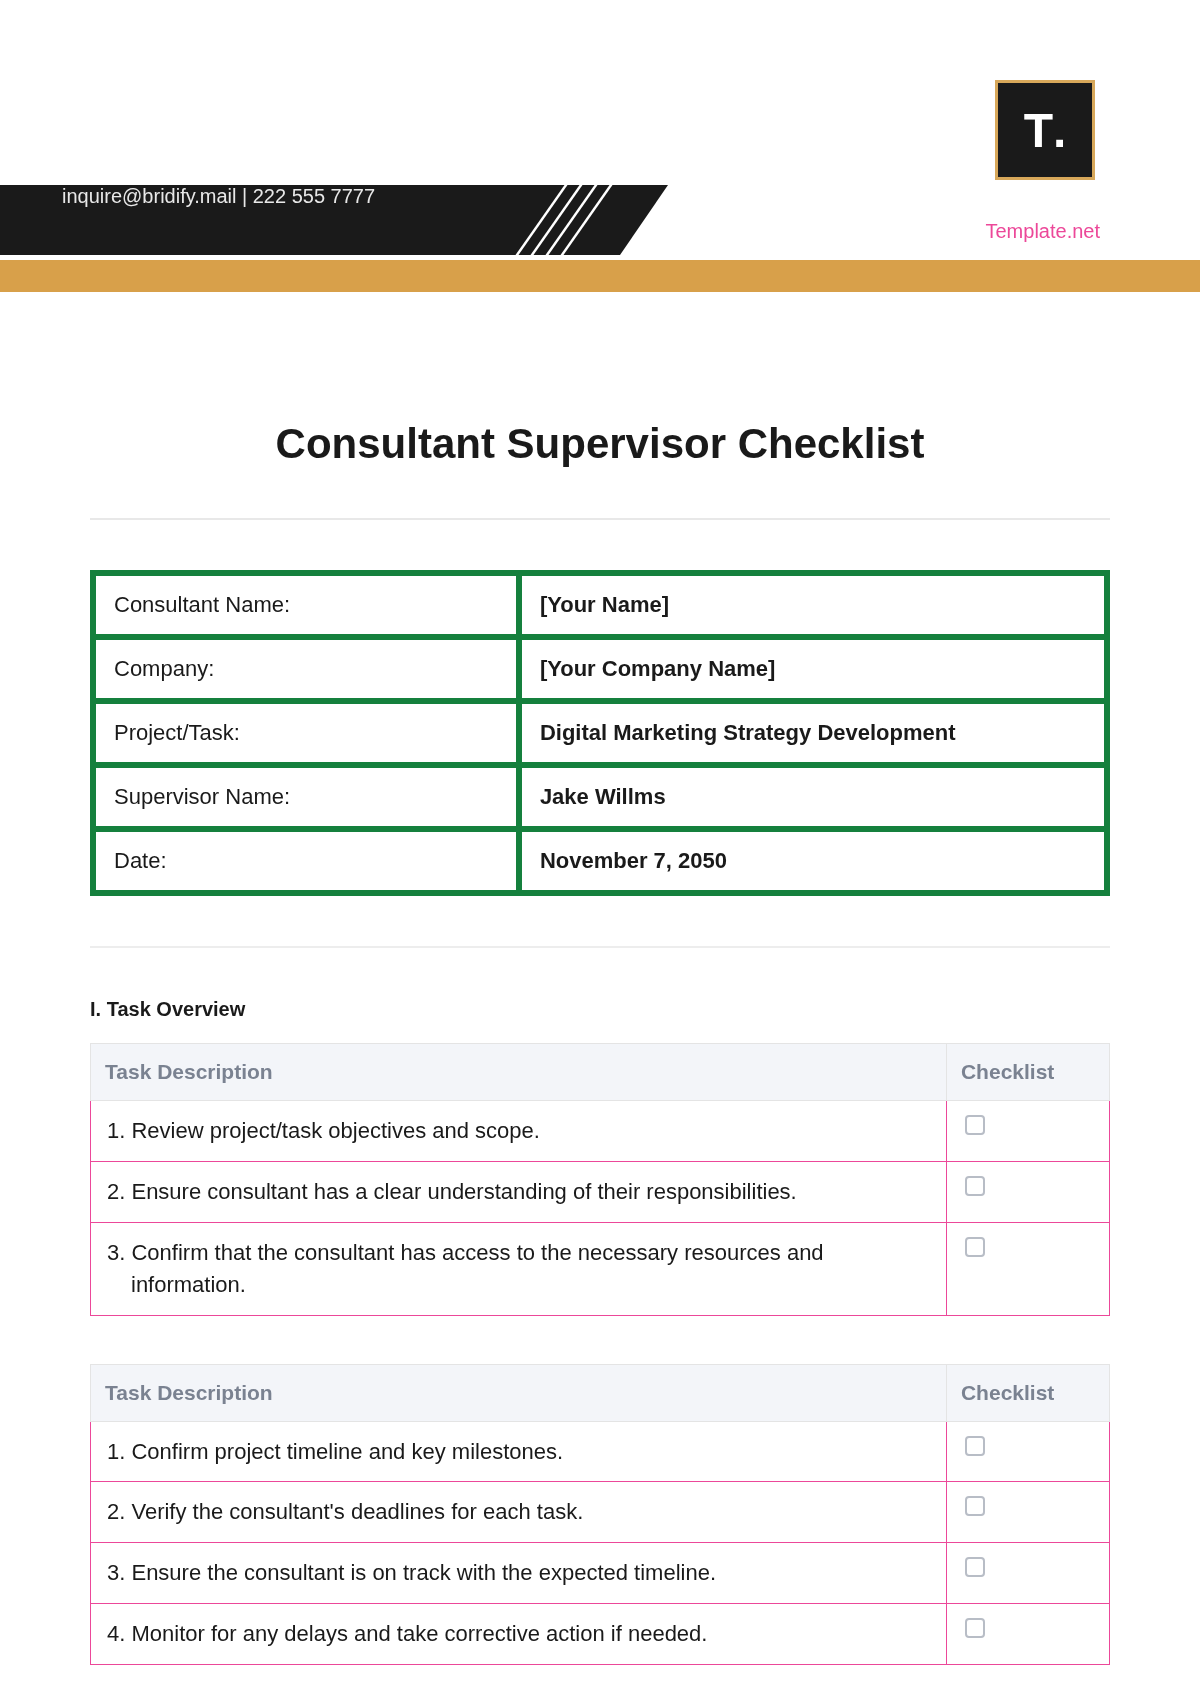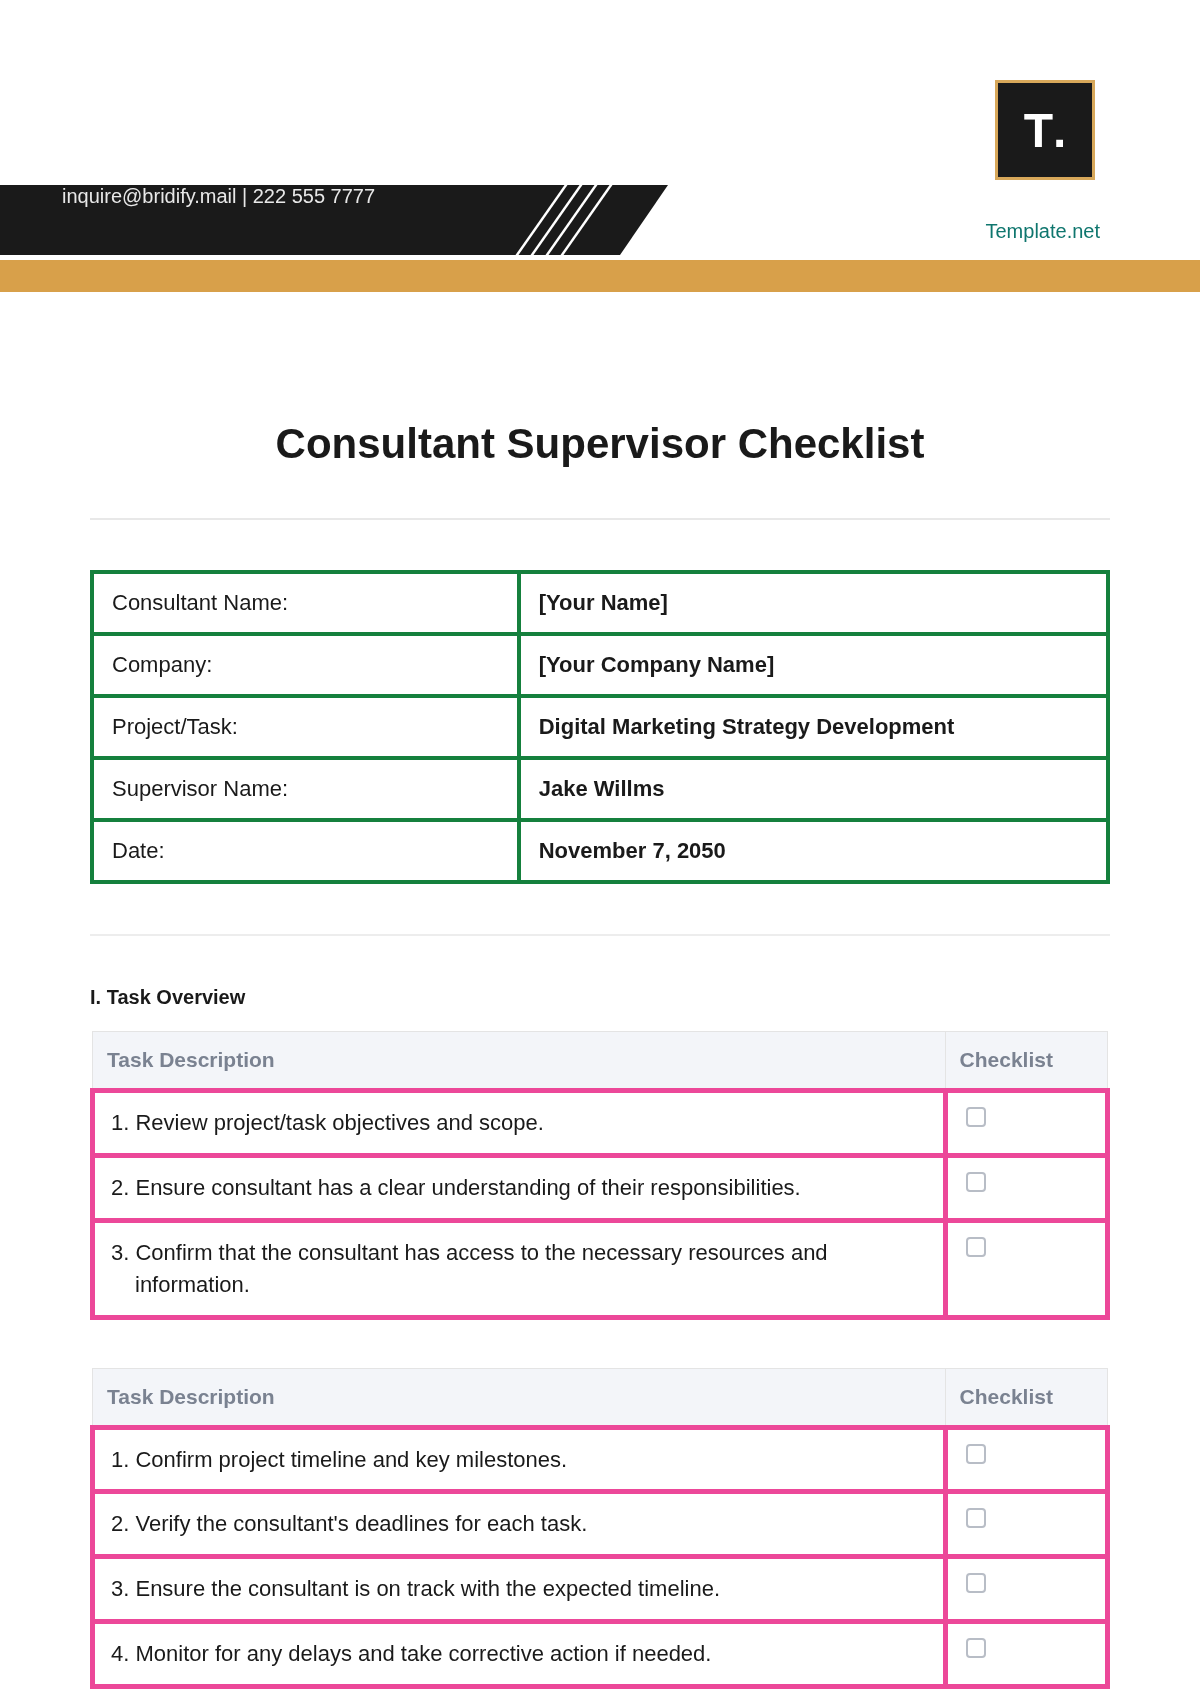--- a/index.html
+++ b/index.html
@@ -39,21 +39,21 @@
     color: #fff;
     font-weight: 900;
     font-size: 48px;
     margin-left: 2px;
   }
   .brand-text {
     position: absolute;
     top: 220px;
     right: 100px;
     font-size: 20px;
-    color: #0f766e;
+    color: #ec4899;
   }
   .black-bar {
     position: absolute;
     top: 185px;
     left: 0;
     width: 620px;
     height: 70px;
     background: #1a1a1a;
     display: flex;
     padding-left: 62px;
@@ -117,21 +117,21 @@
     border: none;
     border-top: 2px solid #e8e8e8;
     margin: 0 0 50px 0;
   }
   .info-table {
     width: 100%;
     border-collapse: collapse;
     margin-bottom: 50px;
   }
   .info-table td {
-    border: 4px solid #15803d;
+    border: 6px solid #15803d;
     padding: 16px 18px;
     font-size: 22px;
     vertical-align: middle;
   }
   .info-table td.label {
     width: 42%;
     font-weight: 400;
     color: #1a1a1a;
   }
   .info-table td.value {
@@ -157,21 +157,21 @@
     color: #7a8291;
     font-weight: 700;
     font-size: 21px;
     padding: 16px 14px;
     border: 1px solid #e4e4e4;
     text-align: left;
   }
   .task-table th.desc-col { width: 84%; }
   .task-table th.check-col { width: 16%; }
   .task-table td {
-    border: 5px solid #ec4899;
+    border: 1px solid #ec4899;
     padding: 14px 16px;
     font-size: 22px;
     vertical-align: top;
   }
   .task-table td.desc {
     line-height: 1.45;
   }
   .task-table td.check {
     text-align: left;
     padding-left: 18px;

